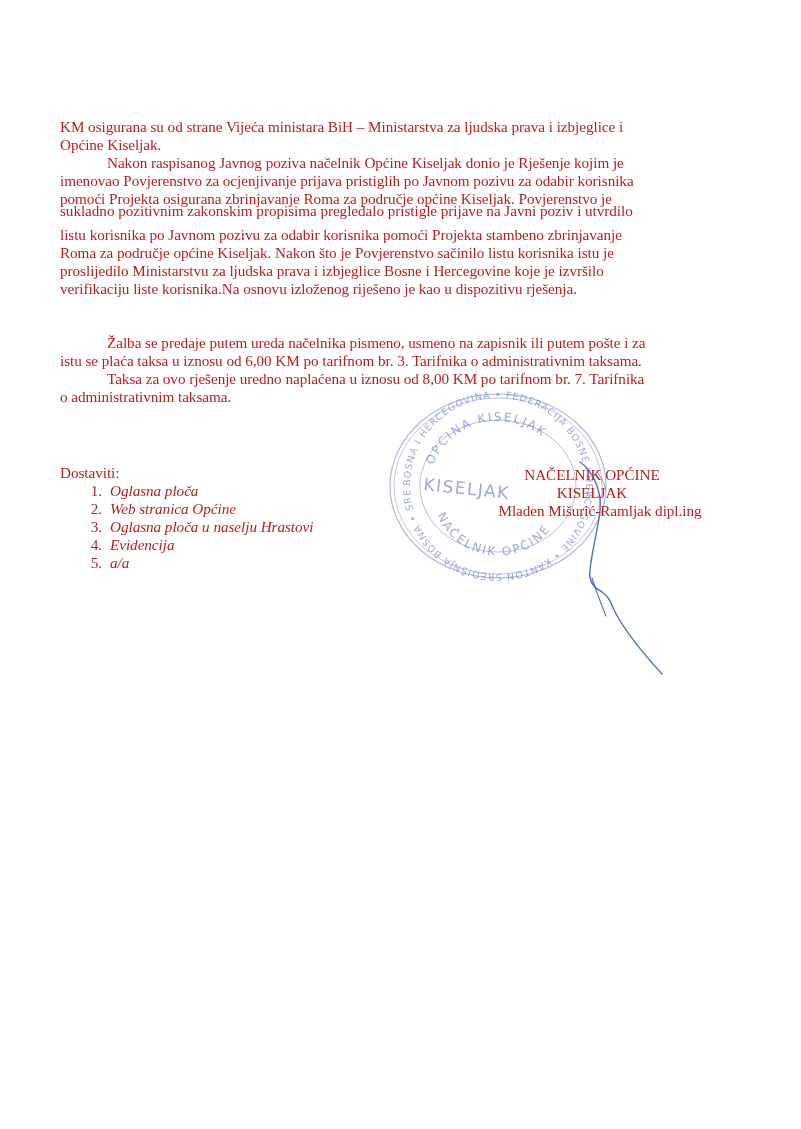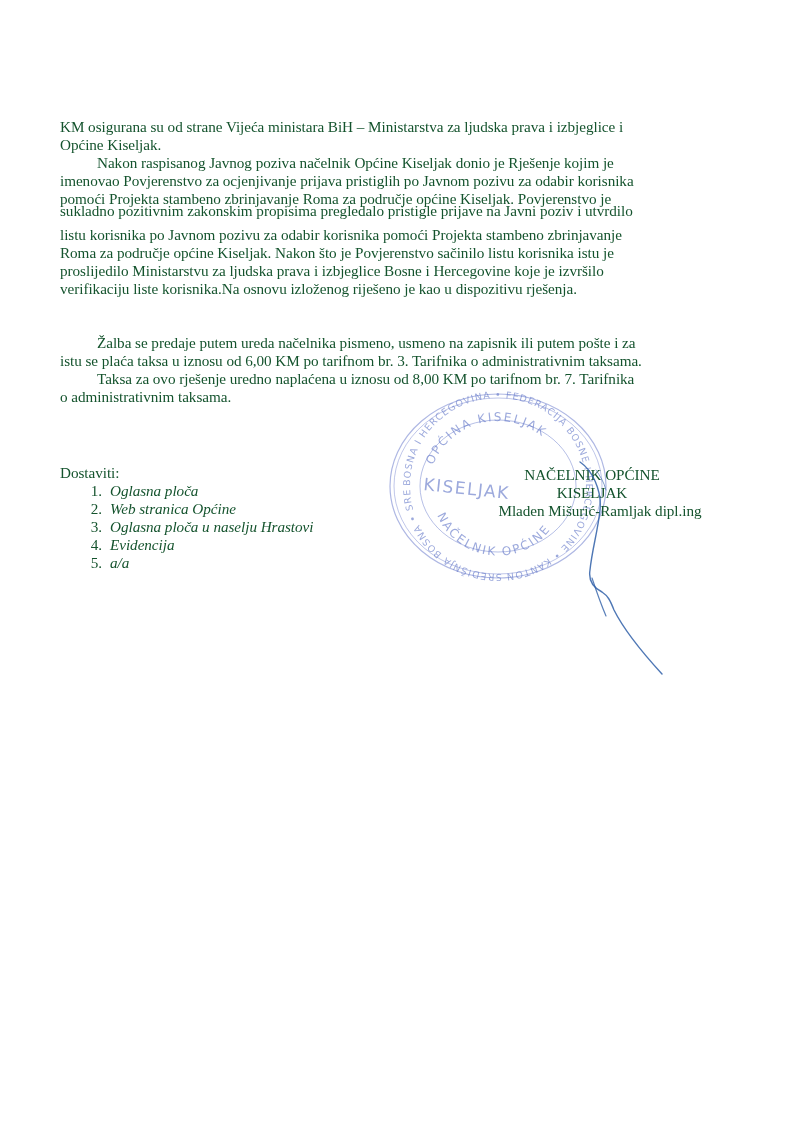--- a/index.html
+++ b/index.html
@@ -1,44 +1,44 @@
 <!DOCTYPE html>
 <html><head>
   <meta charset="utf-8">
   <style>
     html, body { margin: 0; padding: 0; background: #ffffff; }
     body { width: 801px; height: 1129px; position: relative; overflow: hidden; }
     .page { position: absolute; left: 0; top: 0; width: 801px; height: 1129px; background: #fff; }
     .text {
       font-family: "Liberation Serif", "DejaVu Serif", serif;
       font-size: 15.2px;
-      color: #14532d;
+      color: #b91c1c;
       letter-spacing: -0.05px;
     }
     .line { position: absolute; white-space: nowrap; line-height: 18px; height: 18px; }
     .body-line { left: 60px; }
-    .indent-line { left: 97px; }
+    .indent-line { left: 107px; }
     .list-item { position: absolute; white-space: nowrap; line-height: 18px; }
     .list-num { position: absolute; left: 22px; width: 20px; text-align: right; }
     .list-label { position: absolute; left: 50px; font-style: italic; }
     .sign { position: absolute; text-align: center; white-space: nowrap; }
     .stamp { position: absolute; left: 383px; top: 391px; width: 230px; height: 190px; pointer-events: none; }
     .signature { position: absolute; left: 540px; top: 460px; width: 130px; height: 220px; pointer-events: none; }
   </style>
 </head>
 <body>
 
 <div class="page text">
 
   <div class="line body-line" style="top:118px">KM osigurana su od strane Vijeća ministara BiH – Ministarstva za ljudska prava i izbjeglice i</div>
   <div class="line body-line" style="top:136px">Općine Kiseljak.</div>
 
   <div class="line indent-line" style="top:154px">Nakon raspisanog Javnog poziva načelnik Općine Kiseljak donio je Rješenje kojim je</div>
   <div class="line body-line" style="top:172px">imenovao Povjerenstvo za ocjenjivanje prijava pristiglih po Javnom pozivu za odabir korisnika</div>
-  <div class="line body-line" style="top:190px">pomoći Projekta stambeno zbrinjavanje Roma za područje općine Kiseljak. Povjerenstvo je</div>
+  <div class="line body-line" style="top:190px">pomoći Projekta osigurana zbrinjavanje Roma za područje općine Kiseljak. Povjerenstvo je</div>
   <div class="line body-line" style="top:202px">sukladno pozitivnim zakonskim propisima pregledalo pristigle prijave na Javni poziv i utvrdilo</div>
   <div class="line body-line" style="top:226px">listu korisnika po Javnom pozivu za odabir korisnika pomoći Projekta stambeno zbrinjavanje</div>
   <div class="line body-line" style="top:244px">Roma za područje općine Kiseljak. Nakon što je Povjerenstvo sačinilo listu korisnika istu je</div>
   <div class="line body-line" style="top:262px">proslijedilo Ministarstvu za ljudska prava i izbjeglice Bosne i Hercegovine koje je izvršilo</div>
   <div class="line body-line" style="top:280px">verifikaciju liste korisnika.Na osnovu izloženog riješeno je kao u dispozitivu rješenja.</div>
 
 
   <div class="line indent-line" style="top:334px">Žalba se predaje putem ureda načelnika pismeno, usmeno na zapisnik ili putem pošte i za</div>
   <div class="line body-line" style="top:352px">istu se plaća taksa u iznosu od 6,00 KM po tarifnom br. 3. Tarifnika o administrativnim taksama.</div>
 

